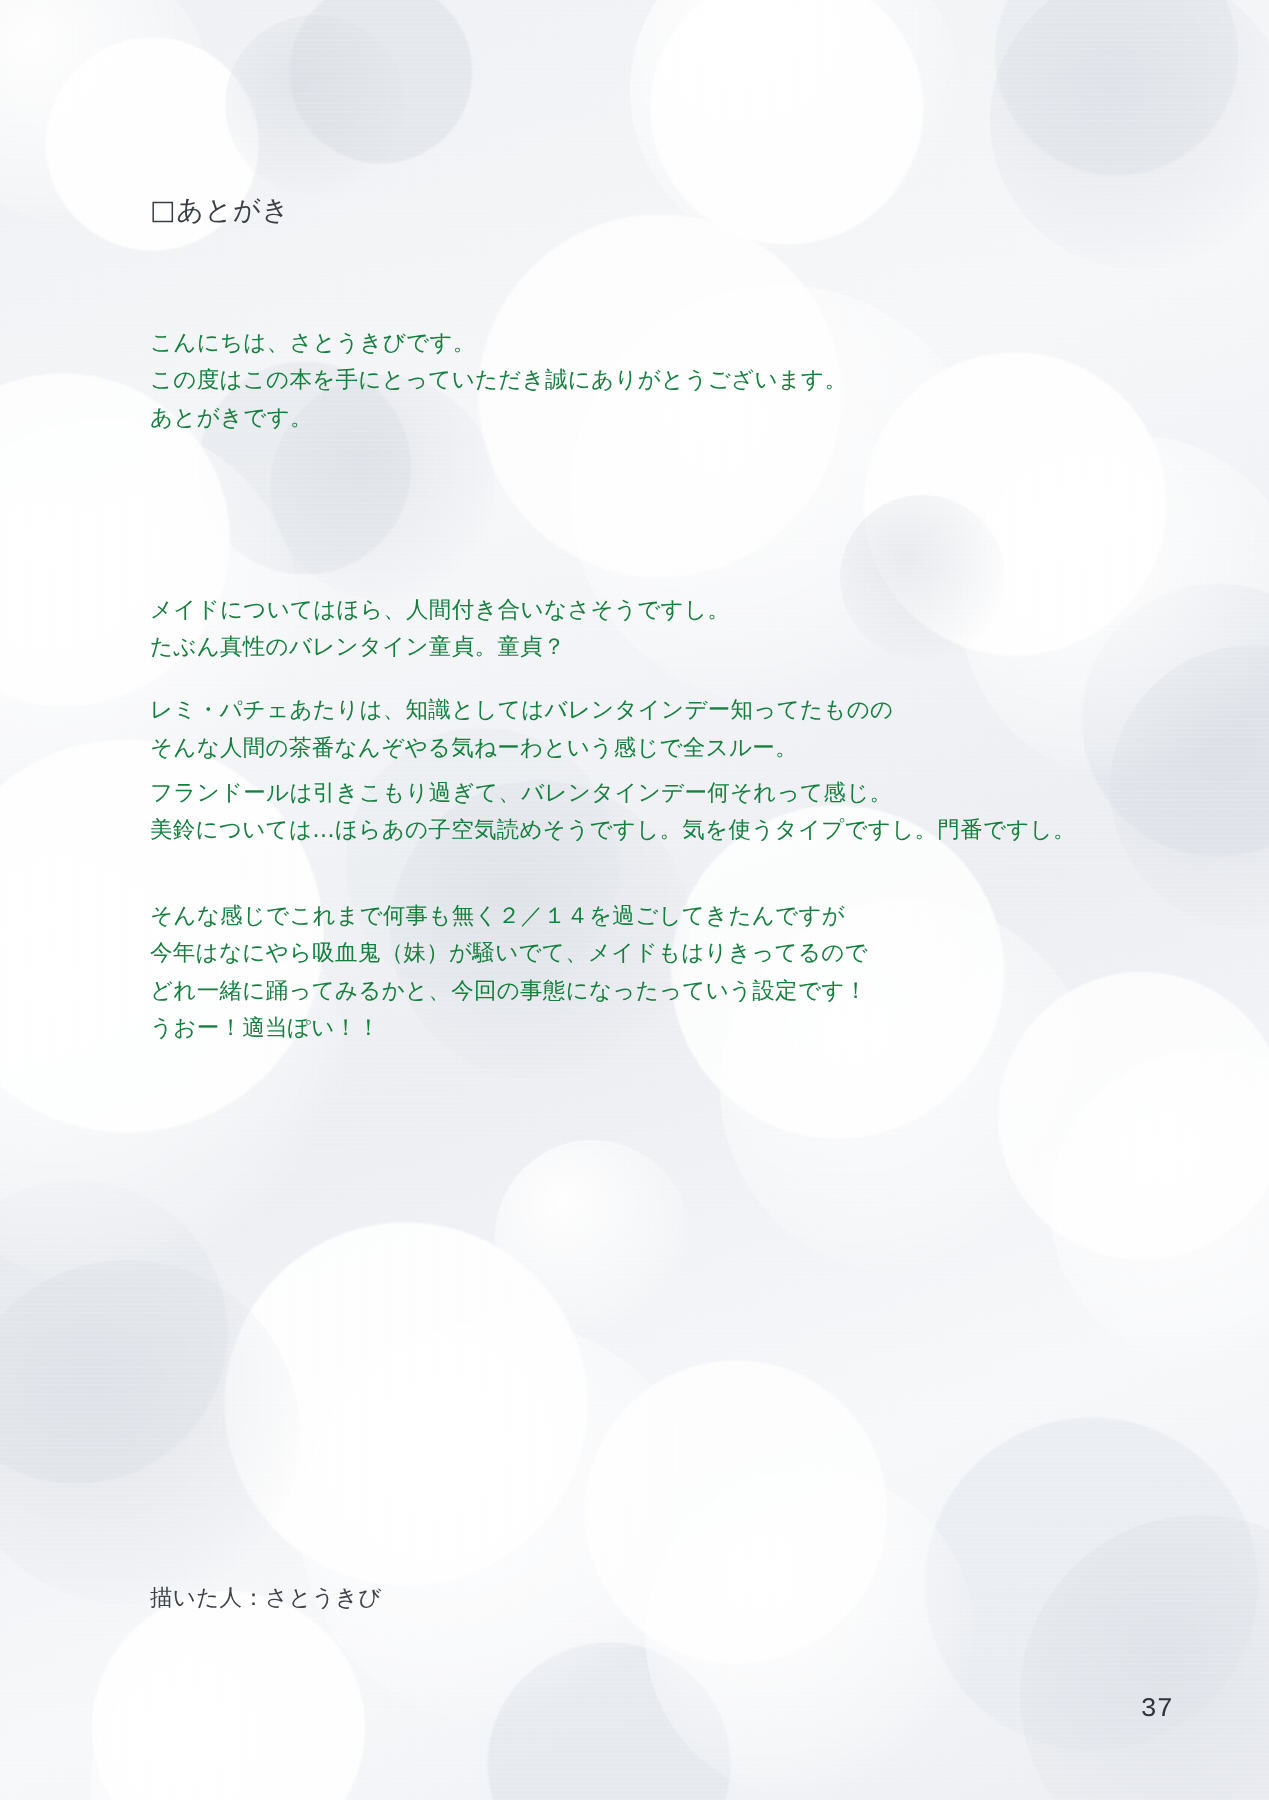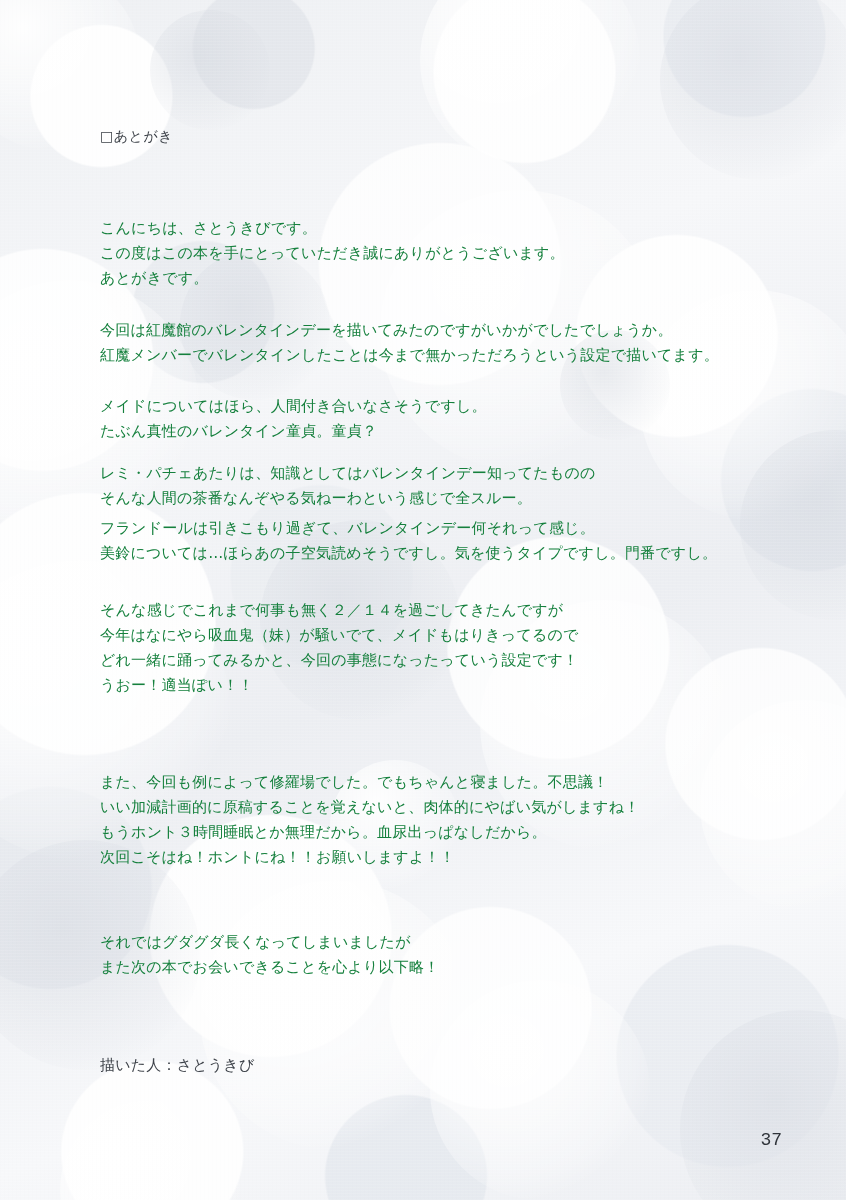--- a/index.html
+++ b/index.html
@@ -60,21 +60,21 @@
   }
   .content {
     position: absolute;
     inset: 0;
     color: #3c4148;
   }
   .afterword-title {
     position: absolute;
     left: 100px;
     top: 128px;
-    font-size: 14px;
+    font-size: 18px;
     letter-spacing: 0.5px;
     color: #3a3f46;
     white-space: pre;
   }
   .body-block {
     position: absolute;
     left: 100px;
     font-size: 15px;
     line-height: 25px;
     color: #15803d;
@@ -142,44 +142,36 @@
   <div class="grain"></div>
 
   <div class="content">
 
     <div class="afterword-title">□あとがき</div>
 
     <div class="body-block b1">こんにちは、さとうきびです。
 この度はこの本を手にとっていただき誠にありがとうございます。
 あとがきです。</div>
 
-    <div class="body-block b2">今回は紅魔館のバレンタインデーを描いてみたのですがいかがでしたでしょうか。
-紅魔メンバーでバレンタインしたことは今まで無かっただろうという設定で描いてます。</div>
 
     <div class="body-block b3">メイドについてはほら、人間付き合いなさそうですし。
 たぶん真性のバレンタイン童貞。童貞？</div>
 
     <div class="body-block b5">フランドールは引きこもり過ぎて、バレンタインデー何それって感じ。
 美鈴については…ほらあの子空気読めそうですし。気を使うタイプですし。門番ですし。</div>
 
     <div class="body-block b4">レミ・パチェあたりは、知識としてはバレンタインデー知ってたものの
 そんな人間の茶番なんぞやる気ねーわという感じで全スルー。</div>
 
     <div class="body-block b6">そんな感じでこれまで何事も無く２／１４を過ごしてきたんですが
 今年はなにやら吸血鬼（妹）が騒いでて、メイドもはりきってるので
 どれ一緒に踊ってみるかと、今回の事態になったっていう設定です！
 うおー！適当ぽい！！</div>
 
 
-    <div class="body-block b8">また、今回も例によって修羅場でした。でもちゃんと寝ました。不思議！
-いい加減計画的に原稿することを覚えないと、肉体的にやばい気がしますね！
-もうホント３時間睡眠とか無理だから。血尿出っぱなしだから。
-次回こそはね！ホントにね！！お願いしますよ！！</div>
 
 
-    <div class="body-block b10">それではグダグダ長くなってしまいましたが
-また次の本でお会いできることを心より以下略！</div>
 
     <div class="signature">描いた人：さとうきび</div>
 
     <div class="page-number">37</div>
   </div>
 </div>
 
 </body></html>

